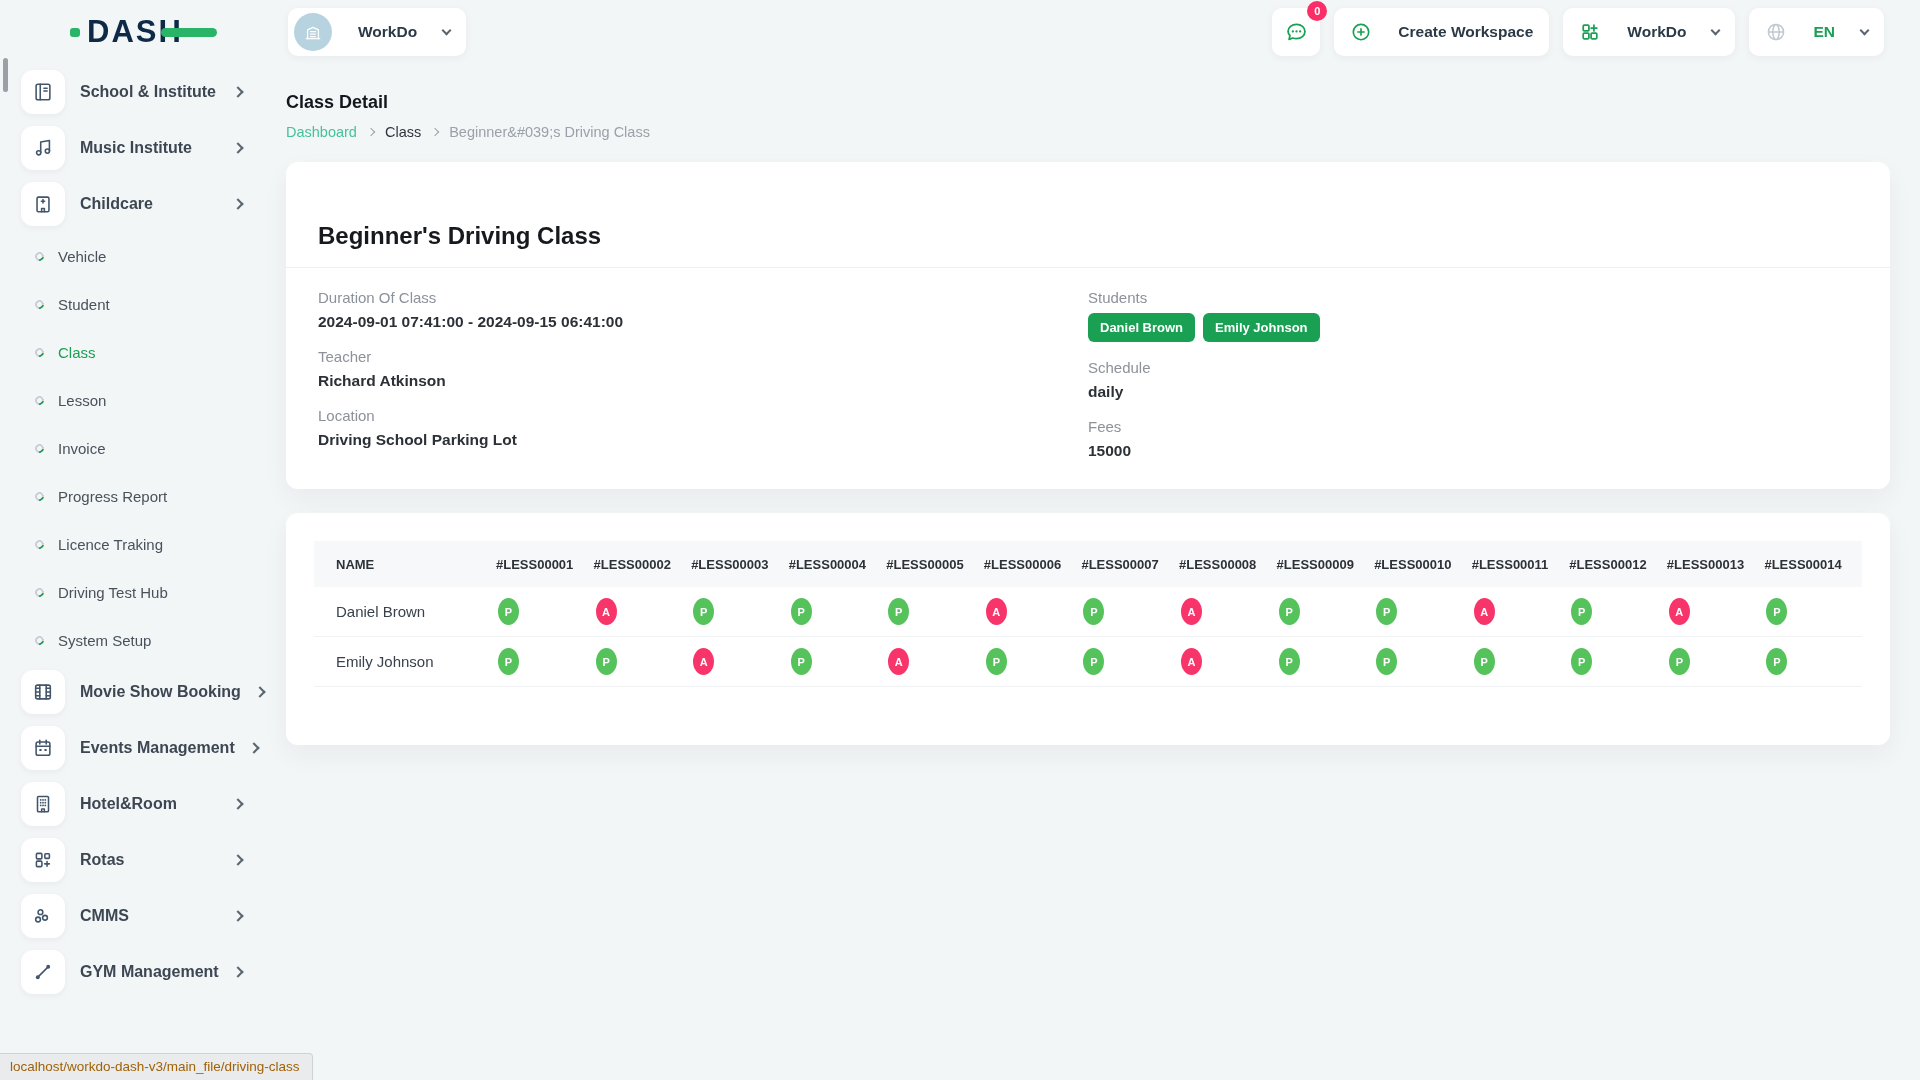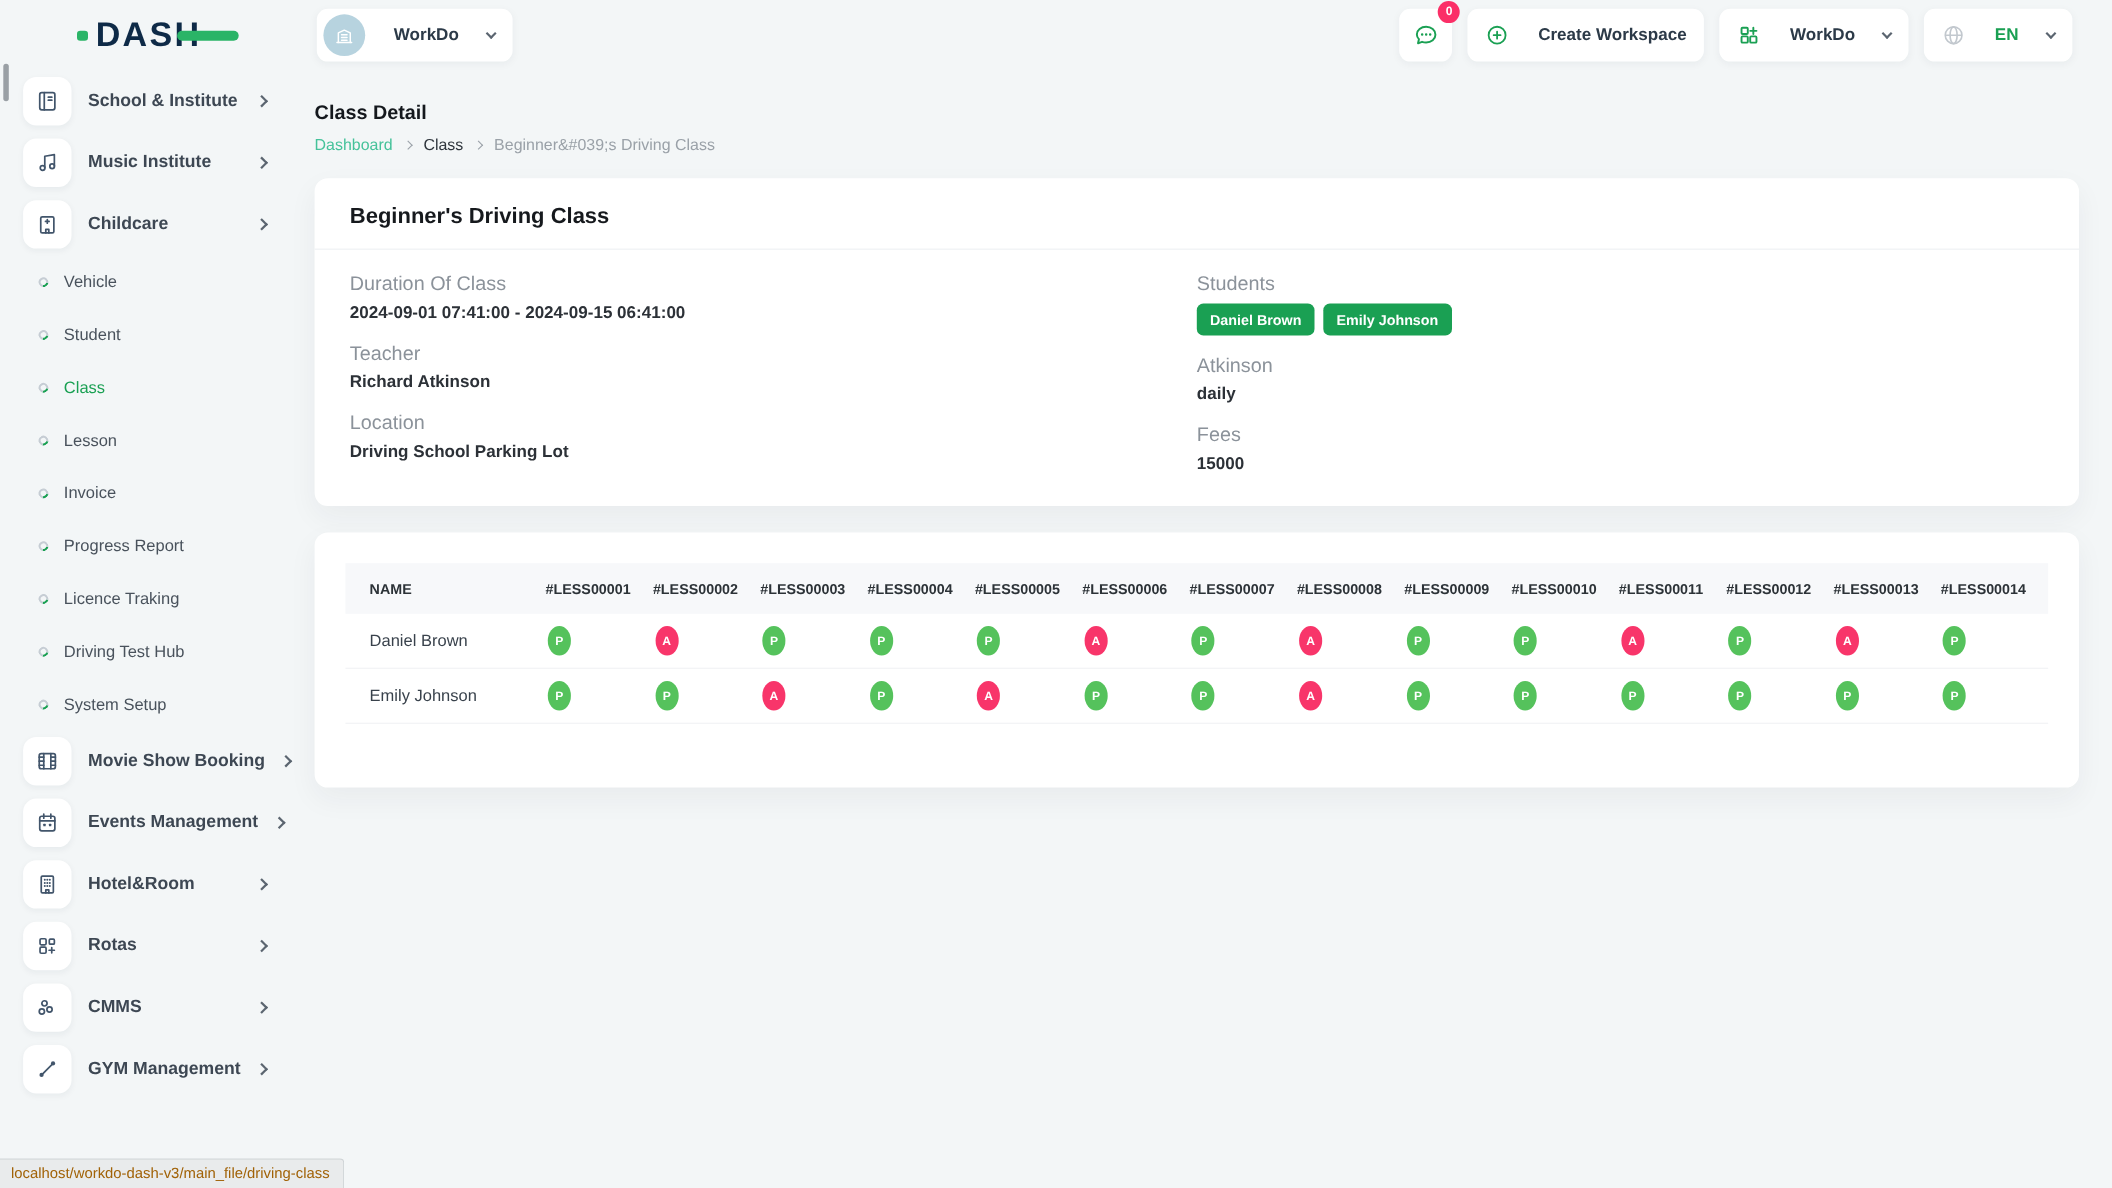--- a/index.html
+++ b/index.html
@@ -50,25 +50,25 @@
   
   .content { position:absolute; left:286px; top:64px; right:30px; }
   .page-title { margin-top:28px; font-size:18px; font-weight:700; color:#14181d; }
   .breadcrumb { margin-top:11px; display:flex; align-items:center; gap:11px; font-size:14.5px; }
   .bc-item { color:#2e353c; cursor:pointer; }
   .bc-item.link { color:var(--bc-link,#45c29a); }
   .bc-item.muted { color:#9aa1a8; cursor:default; }
   .bc-sep { width:6px; height:6px; border-right:1.6px solid #9aa1a8; border-bottom:1.6px solid #9aa1a8; transform:rotate(-45deg); }
   .card { background:#fff; border-radius:12px; box-shadow:0 10px 26px rgba(30,46,66,0.05); }
   .card.detail { margin-top:22px; padding:24px 32px 12px; }
-  .card-title { font-size:20px; font-weight:700; color:#16191d; }
+  .card-title { font-size:24px; font-weight:700; color:#16191d;margin-top:36px; }
   .divider { height:1px; background:#edf0f2; margin:17px -32px 21px; }
   .detail-grid { display:grid; grid-template-columns:1fr 1fr; }
   .field { margin-bottom:17px; }
-  .field-label { font-size:18px; color:#8b929a; margin-bottom:7px; }
+  .field-label { font-size:15px; color:#8b929a; margin-bottom:7px; }
   .field-value { font-size:15.5px; font-weight:700; color:#2c3137; }
   .students-badges { display:flex; gap:8px; margin:3px 0 6px; }
   .student-badge { background:var(--primary,#1aa053); color:#fff; font-size:13px; font-weight:600;
                    padding:7px 12px; border-radius:6px; }
   
   .card.table-card { margin-top:24px; padding:28px 28px 58px; }
   .att-header, .att-row { display:grid; grid-template-columns:160px repeat(14,1fr); align-items:center; padding-left:22px; }
   .att-header { background:#f7f8fa; height:46px; font-size:13px; font-weight:700; color:#2c3237; }
   .att-row { height:50px; border-bottom:1px solid #f0f2f4; font-size:15px; color:#39424c; }
   .th { white-space:nowrap; }
@@ -318,21 +318,21 @@
         </div>
       <div>
           <div class="field">
             <div class="field-label">Students</div>
             <div class="students-badges">
               <span class="student-badge">Daniel Brown</span>
               <span class="student-badge">Emily Johnson</span>
             </div>
           </div>
           <div class="field">
-            <div class="field-label">Atkinson</div>
+            <div class="field-label">Schedule</div>
             <div class="field-value">daily</div>
           </div>
           <div class="field">
             <div class="field-label">Fees</div>
             <div class="field-value">15000</div>
           </div>
         </div>
     </div>
   </div>
 

